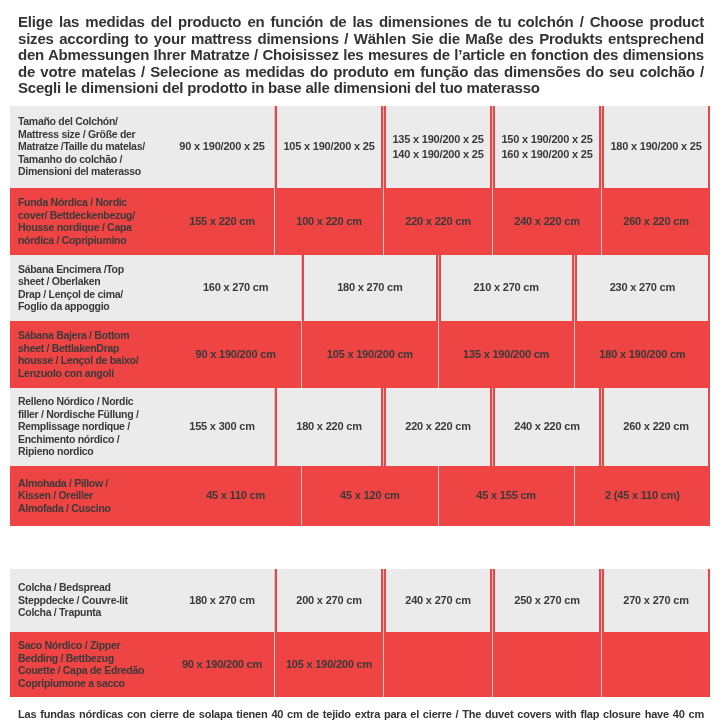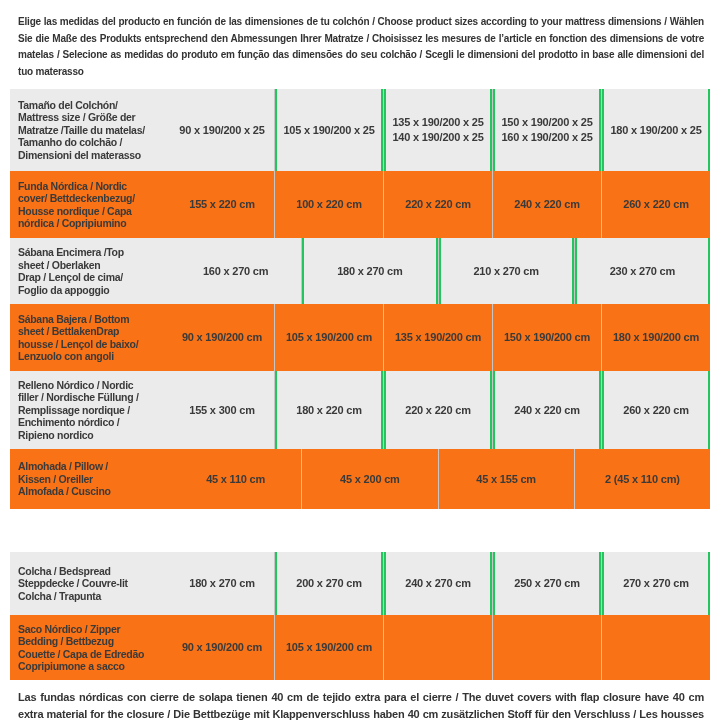--- a/index.html
+++ b/index.html
@@ -5,33 +5,33 @@
   * { margin:0; padding:0; box-sizing:border-box; }
   html,body { width:720px; height:720px; background:#ffffff; overflow:hidden; }
   body {
     font-family:"Liberation Sans", sans-serif;
     font-weight:700;
     color:#363636;
     -webkit-font-smoothing:antialiased;
   }
   .note {
     margin:14px 16px 0 18px;
-    font-size:10px;
+    font-size:15px;
     line-height:16.5px;
     letter-spacing:-0.2px;
     text-align:justify;
     color:#333333;
   }
   .size-table {
     margin:9px 10px 0 10px;
   }
   .row {
     display:flex;
     align-items:stretch;
-    background:#f97316;
+    background:#ef4444;
   }
   .cell { display:flex; align-items:center; }
   .label-cell {
     flex:0 0 160px;
     padding:6px 4px 6px 8px;
     font-size:10.5px;
     line-height:12.5px;
     letter-spacing:-0.3px;
     white-space:pre-line;
     color:#3a3a3a;
@@ -51,21 +51,21 @@
     align-items:center;
     justify-content:center;
     text-align:center;
     font-size:11px;
     line-height:15px;
     letter-spacing:-0.2px;
     white-space:pre-line;
     color:#3a3a3a;
     background:transparent;
   }
-  .row.shade { background:#22c55e; }
+  .row.shade { background:#ef4444; }
   .row.shade .label-cell { background:#ebebeb; }
   .row.shade .val:first-of-type { background:#ebebeb; }
   .row.shade .val-inner { background:#ebebeb; }
   .r1 { min-height:82px; }
   .r2 { min-height:67px; }
   .r3 { min-height:66px; }
   .r4 { min-height:67px; }
   .r5 { min-height:78px; }
   .r6 { min-height:60px; }
   .r7 { min-height:63px;margin-top:43px; }
@@ -160,23 +160,20 @@
     <div class="cell val">
         <div class="val-inner">90 x 190/200 cm</div>
       </div>
     <div class="cell val">
         <div class="val-inner">105 x 190/200 cm</div>
       </div>
     <div class="cell val">
         <div class="val-inner">135 x 190/200 cm</div>
       </div>
     <div class="cell val">
-        <div class="val-inner">150 x 190/200 cm</div>
-      </div>
-    <div class="cell val">
         <div class="val-inner">180 x 190/200 cm</div>
       </div>
   </div>
 
   <div class="row shade r5">
     <div class="cell label-cell">Relleno Nórdico / Nordic
 filler / Nordische Füllung /
 Remplissage nordique /
 Enchimento nórdico /
 Ripieno nordico</div>
@@ -198,21 +195,21 @@
   </div>
 
   <div class="row r6">
     <div class="cell label-cell">Almohada / Pillow /
 Kissen / Oreiller
 Almofada / Cuscino</div>
     <div class="cell val">
         <div class="val-inner">45 x 110 cm</div>
       </div>
     <div class="cell val">
-        <div class="val-inner">45 x 200 cm</div>
+        <div class="val-inner">45 x 120 cm</div>
       </div>
     <div class="cell val">
         <div class="val-inner">45 x 155 cm</div>
       </div>
     <div class="cell val">
         <div class="val-inner">2 (45 x 110 cm)</div>
       </div>
   </div>
 
   <div class="row shade r7">

